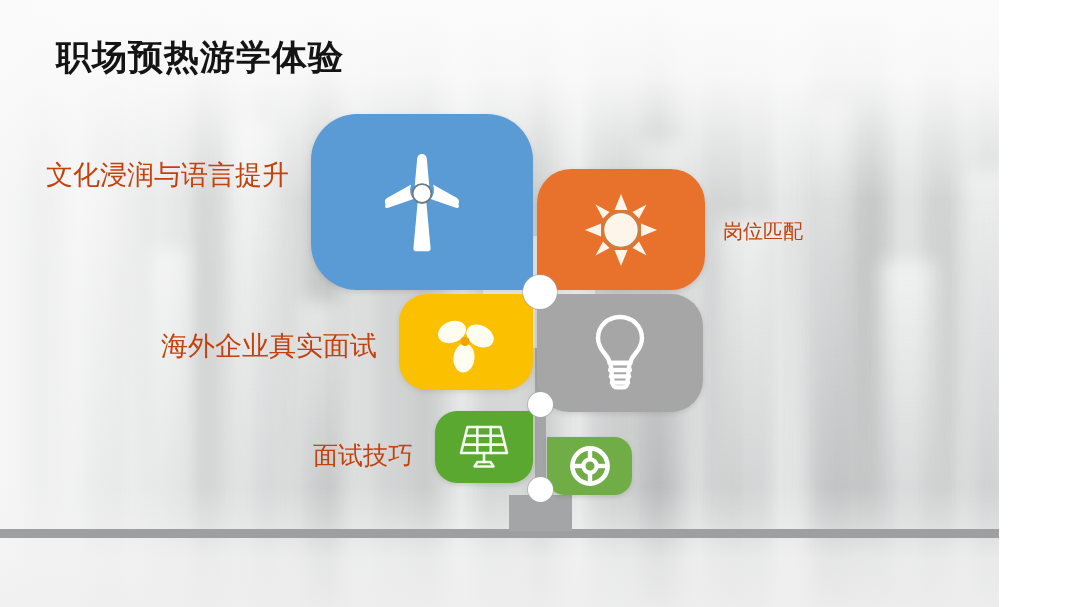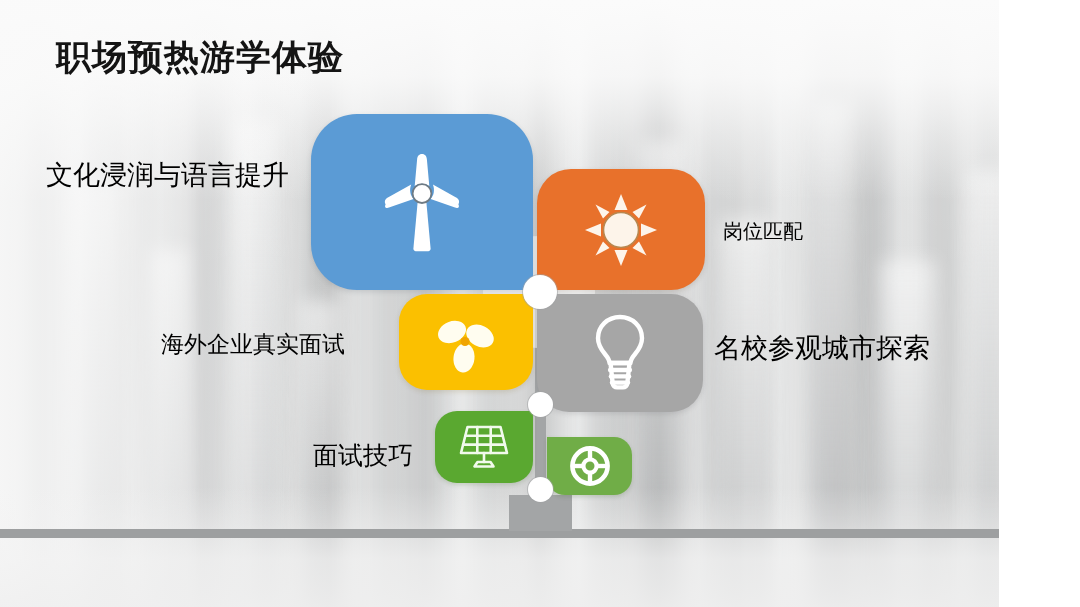--- a/index.html
+++ b/index.html
@@ -192,27 +192,27 @@
   .petal-green-light {
     left: 547px; top: 437px; width: 85px; height: 58px;
     background: #70ad47;
     border-radius: 0 18px 18px 18px;
     box-shadow: 0 2px 4px rgba(50,90,30,.18);
   }
 
   
   .label {
     position: absolute;
-    color: #000000;
+    color: #c2410c;
     white-space: nowrap;
     line-height: 1;
   }
   .lbl-culture   { left: 46px;  top: 162px; font-size: 27px; }
   .lbl-job       { left: 723px; top: 221px; font-size: 20px; }
-  .lbl-interview { left: 161px; top: 333px; font-size: 23px; }
+  .lbl-interview { left: 161px; top: 333px; font-size: 27px; }
   .lbl-campus    { left: 714px; top: 335px; font-size: 27px; }
   .lbl-skills    { left: 306px; top: 443px; font-size: 25px; margin-left: 7px; }
   .lbl-comm      { left: 670px; top: 446px; font-size: 25px; }
 </style>
 </head>
 <body>
 
 <div id="stage">
 
   <div class="bg-base"></div>
@@ -327,20 +327,19 @@
           <line x1="3.5" y1="20" x2="12.5" y2="20"></line>
           <line x1="27.5" y1="20" x2="36.5" y2="20"></line>
         </g>
       </svg>
     </div>
   </div>
 
   <div class="label lbl-culture">文化浸润与语言提升</div>
   <div class="label lbl-job">岗位匹配</div>
   <div class="label lbl-interview">海外企业真实面试</div>
-  <div class="label lbl-campus">名校参观城市探索</div>
   <div class="label lbl-skills">面试技巧</div>
 
   <div class="node node-top"></div>
   <div class="node node-mid"></div>
   <div class="node node-bottom"></div>
 
 </div>
 
 </body></html>

